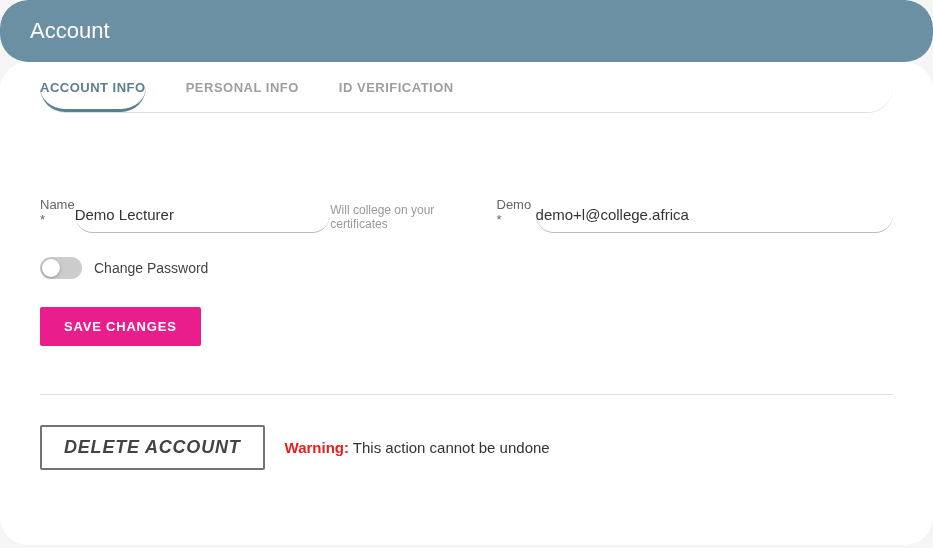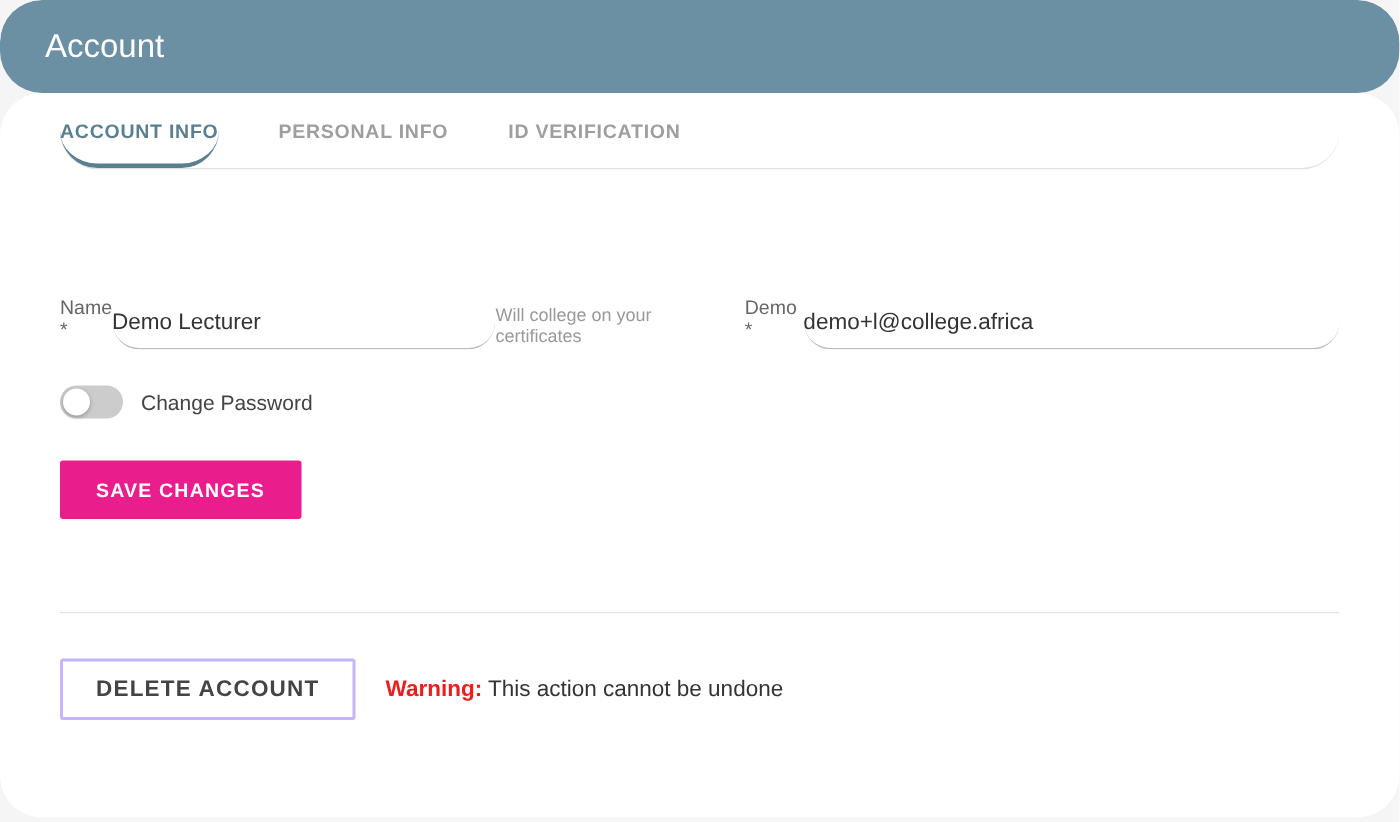--- a/index.html
+++ b/index.html
@@ -145,47 +145,48 @@
       background: #e91e8c;
       color: white;
       border: none;
       padding: 12px 24px;
       font-size: 13px;
       font-weight: 700;
       letter-spacing: 0.8px;
       text-transform: uppercase;
       cursor: pointer;
       border-radius: 2px;
-      margin-bottom: 42px;
+      margin-bottom: 28px;
     }
 
     .divider {
       border: none;
       border-top: 1px solid #e0e0e0;
       margin: 20px 0;
     }
 
     .danger-section {
       display: flex;
       align-items: center;
       gap: 20px;
       padding-top: 10px;
     }
 
     .delete-btn {
       background: transparent;
       color: #444;
-      border: 2px solid #c4b5fd;
+      border: 2px solid #737373;
       padding: 10px 22px;
-      font-size: 15px;
+      font-size: 18px;
       font-weight: 700;
       letter-spacing: 0.8px;
       text-transform: uppercase;
       cursor: pointer;
       border-radius: 2px;
+      font-style: italic;
     }
 
     .warning-text {
       font-size: 15px;
       color: #333;
     }
 
     .warning-label {
       color: #e91e1e;
       font-weight: 600;

